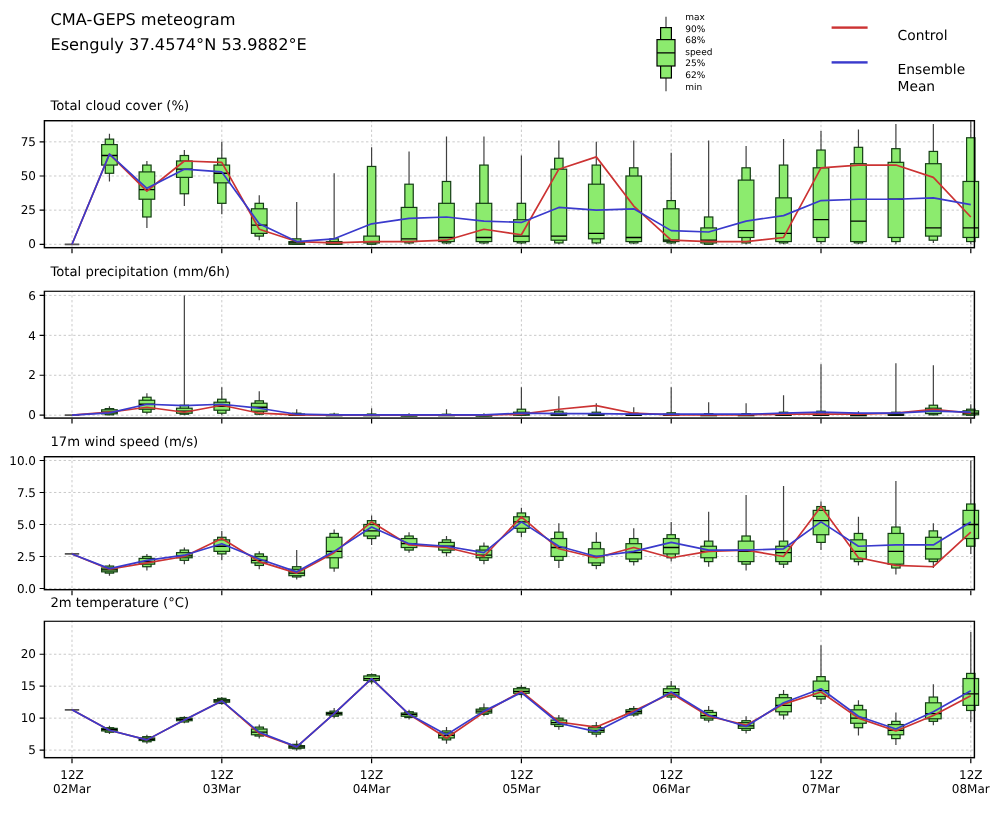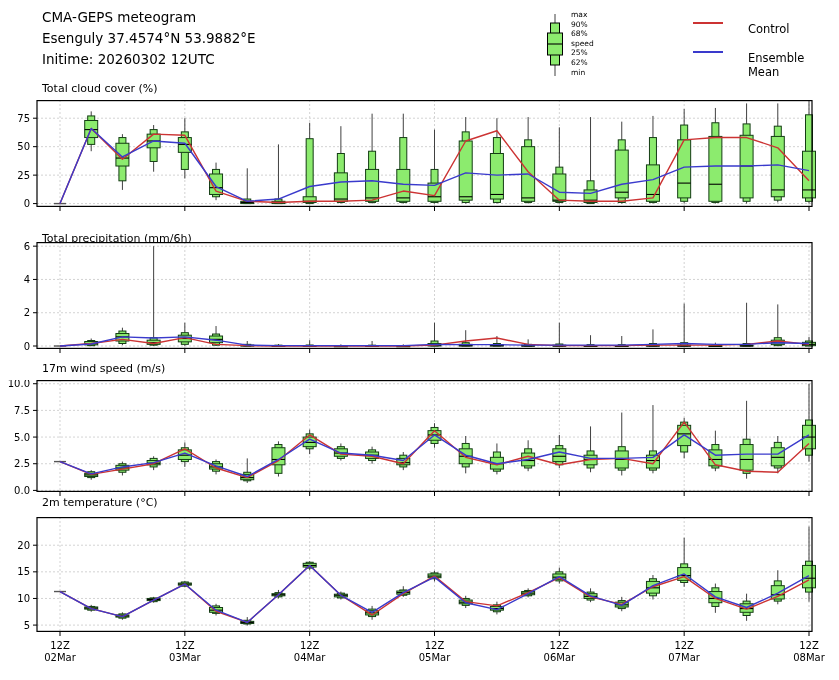--- a/index.html
+++ b/index.html
@@ -13,30 +13,29 @@
   .box-legend{position:absolute;left:545px;top:10px;display:flex;align-items:flex-start;}
   .box-legend svg{display:block;margin-right:4px;}
   .box-legend-labels{display:flex;flex-direction:column;}
   .box-legend-labels span{font-size:7.5px;line-height:9.6px;}
   .line-legend{position:absolute;left:693px;top:22px;}
   .line-legend-item{display:flex;align-items:flex-start;height:16px;margin-bottom:13px;gap:16px;}
   .legend-line{display:inline-block;width:30px;height:2px;margin-right:9px;}
   .line-legend-item span.lbl{font-size:11.5px;}
   .panel-title{position:absolute;left:42px;font-size:11px;}
   svg.panel{position:absolute;left:0;display:block;}
-  #title1{top:82px}#title2{top:232px}#title3{top:362px}#title4{top:496px}
+  #title1{top:82px}#title2{top:220px}#title3{top:362px}#title4{top:496px}
   #panel0{top:100px}#panel1{top:242px}#panel2{top:380px}#panel3{top:517px}
 </style>
 </head>
 <body>
 
 <div class="header">
   <div class="hline">CMA-GEPS meteogram</div>
   <div class="hline">Esenguly 37.4574°N 53.9882°E</div>
-  <div class="hline">Initime: 20260302 12UTC</div>
 </div>
 
 <div class="box-legend">
   <svg id="legend-glyph" width="22" height="70">
       <line x1="10" y1="4" x2="10" y2="66" stroke="#404040" stroke-width="1"></line>
       <rect x="5.5" y="13" width="9" height="42" fill="#8ceb6e" stroke="#000" stroke-width="1"></rect>
       <rect x="2.5" y="23" width="15" height="22" fill="#8ceb6e" stroke="#000" stroke-width="1"></rect>
       <line x1="2.5" y1="34" x2="17.5" y2="34" stroke="#000" stroke-width="1.1"></line>
     </svg>
   <div class="box-legend-labels">

